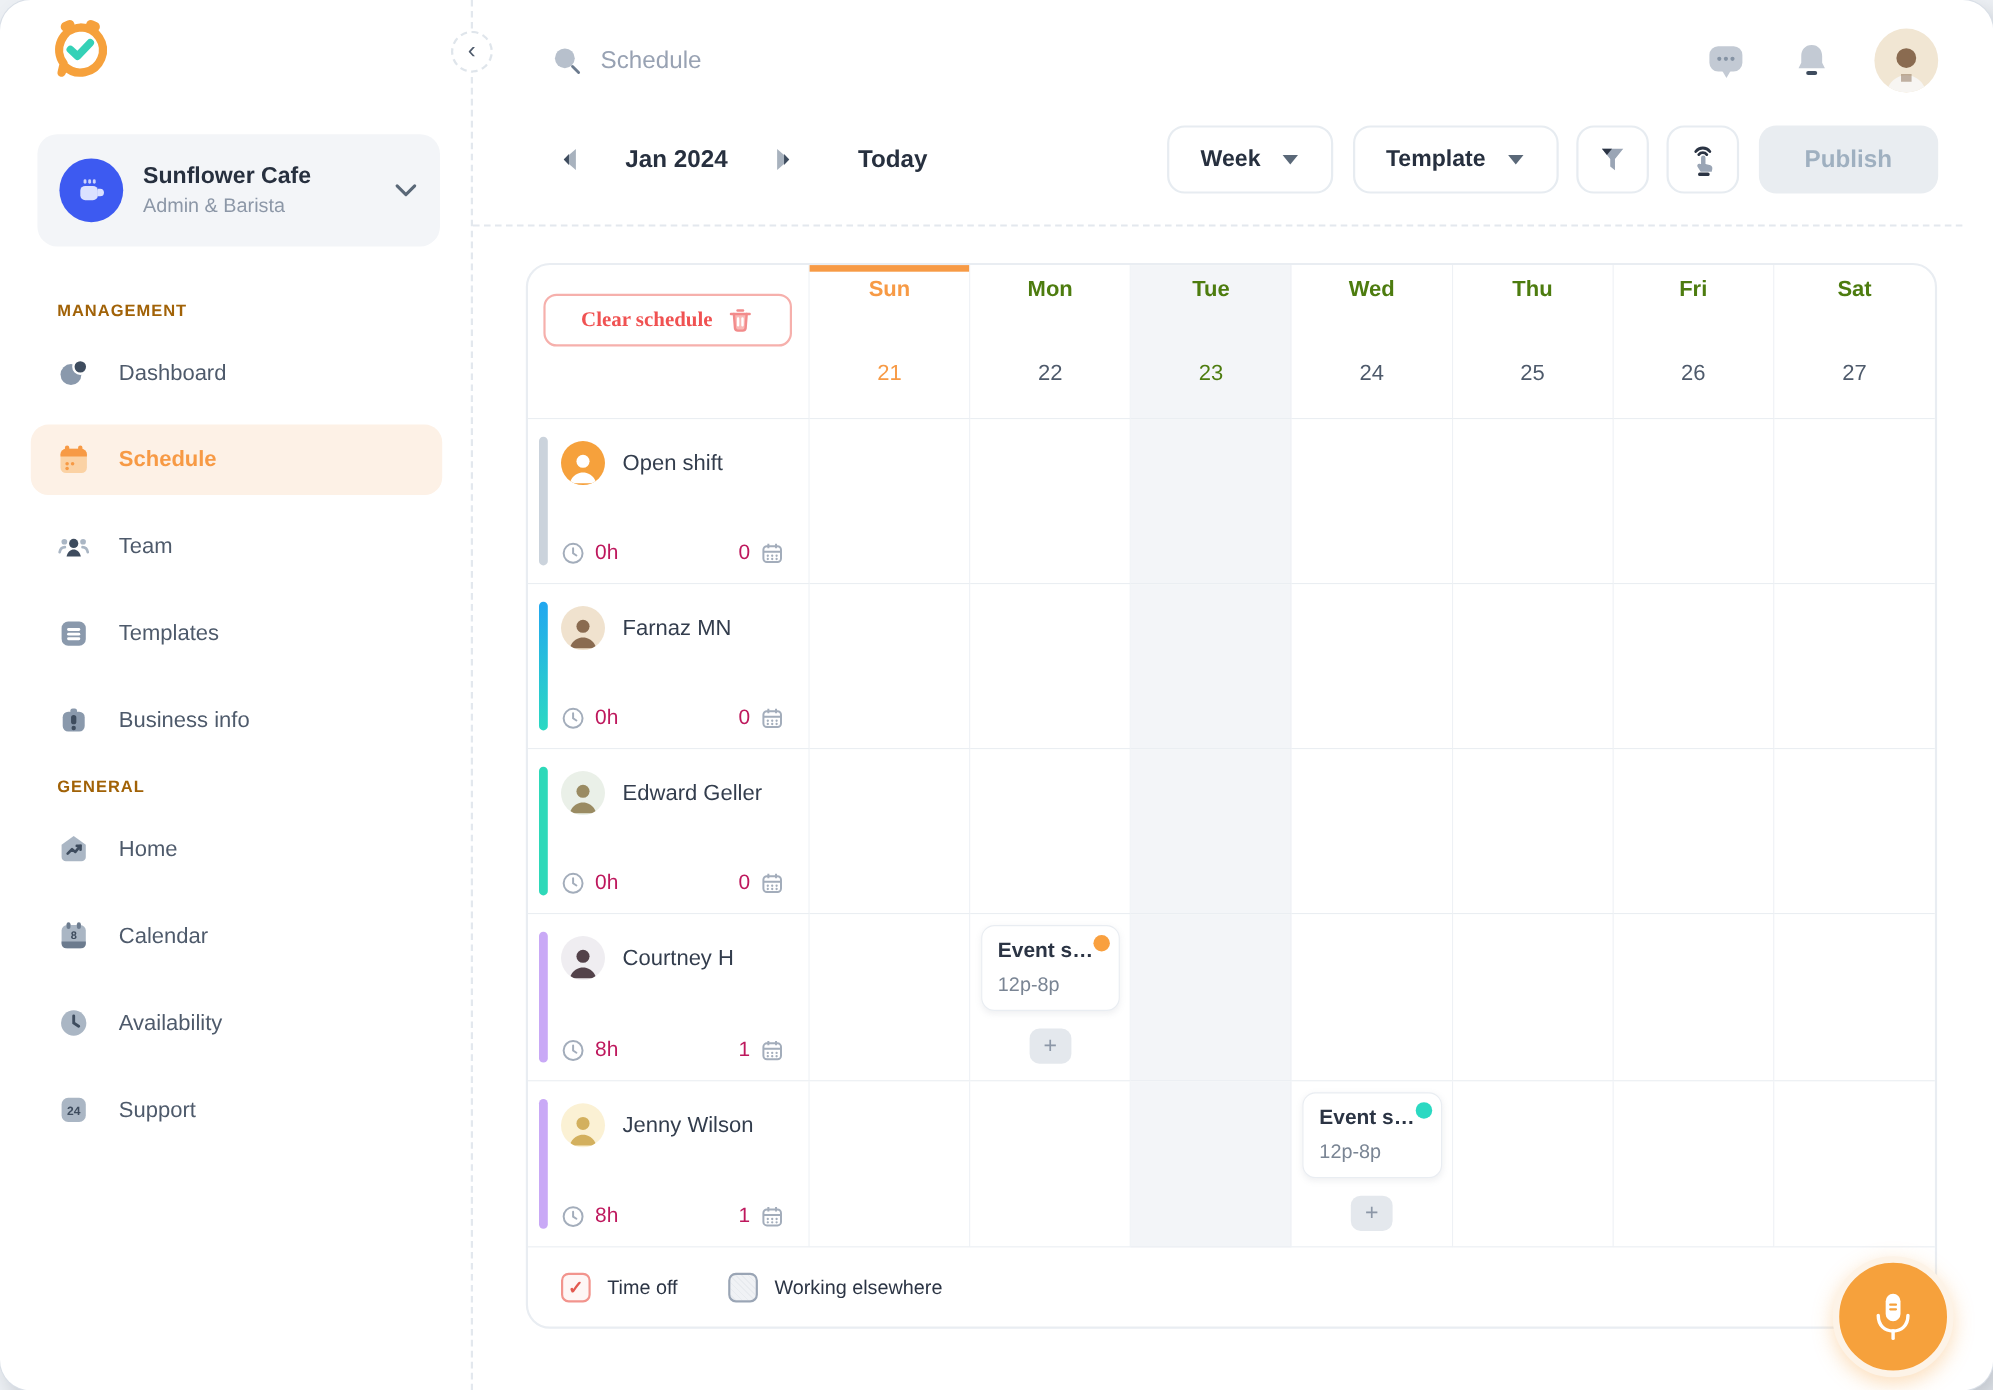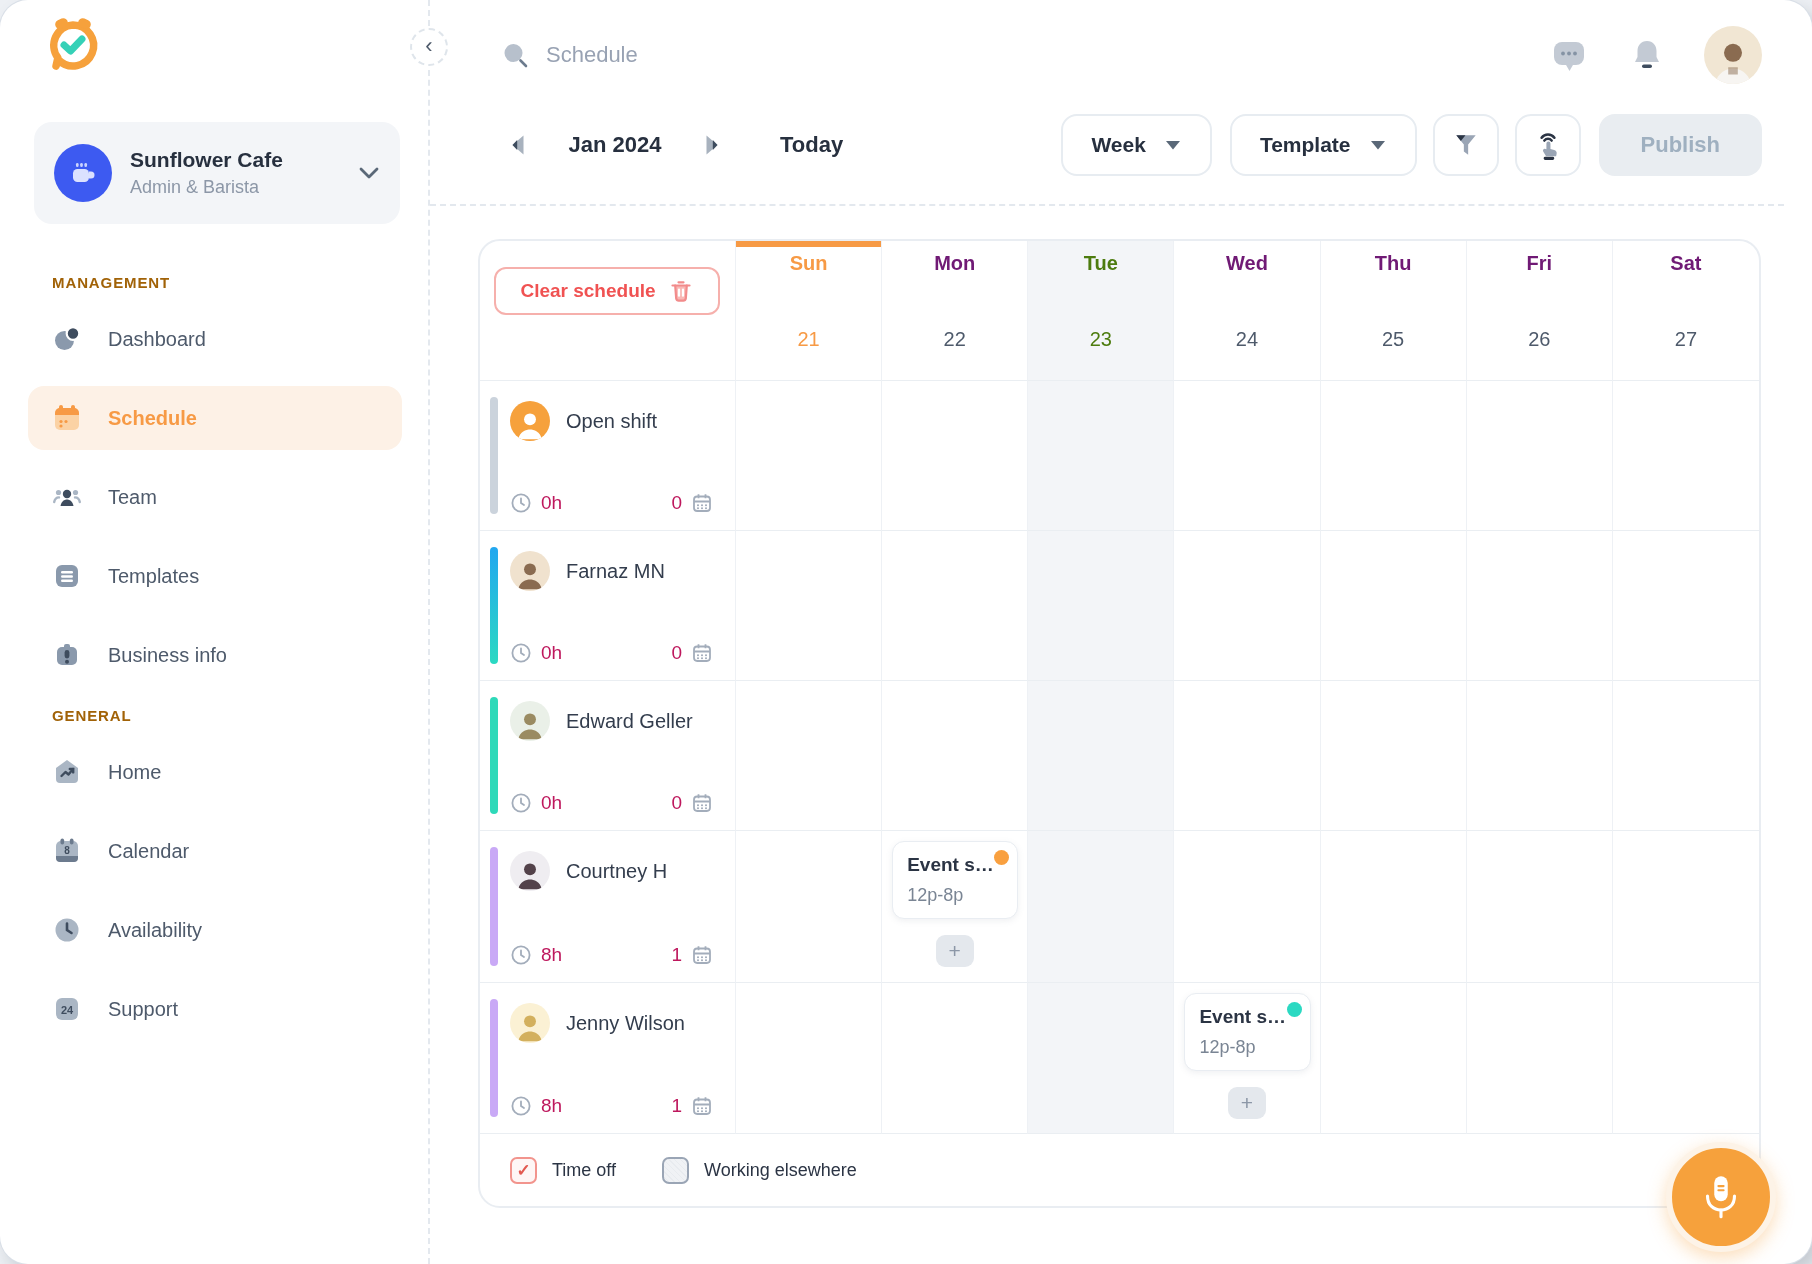--- a/index.html
+++ b/index.html
@@ -51,24 +51,24 @@
   .cal-card{margin:33px 0 0 48px;width:1283px;height:969px;border:2px solid #E9EDF2;border-radius:22px;
             overflow:hidden;background:#fff;box-sizing:border-box;}
   .grid{display:grid;grid-template-columns:256px repeat(7,1fr);grid-template-rows:140px 150px 150px 150px 152px 151px 72px;}
   .cell{border-right:1px solid #EEF1F5;border-bottom:1px solid #EAEEF2;position:relative;box-sizing:border-box;}
   .cell:nth-child(8n){border-right:none;}
   .off{background:#F3F5F8;}
   .tools{padding:14px 0 0 14px;}
   .btn-auto{display:flex;align-items:center;justify-content:center;gap:12px;background:#E9EDF2;border:none;border-radius:12px;
             color:#9AA5B5;font-weight:bold;font-size:19px;height:46px;width:226px;cursor:pointer;font-family:inherit;}
   .btn-clear{display:flex;align-items:center;justify-content:center;gap:12px;background:#fff;border:2px solid #F6B0AC;border-radius:12px;
-             color:#F05252;font-weight:bold;font-size:19px;height:48px;width:226px;margin-top:12px;cursor:pointer;box-sizing:border-box;font-family:Liberation Sans, sans-serif;}
+             color:#F05252;font-weight:bold;font-size:19px;height:48px;width:226px;margin-top:12px;cursor:pointer;box-sizing:border-box;font-family:Liberation Serif, serif;}
   .ic{display:flex;}
   .dayhead{display:flex;flex-direction:column;align-items:center;padding-top:11px;cursor:pointer;gap:40px;}
-  .dname{font-size:20px;font-weight:bold;color:#701a75;}
+  .dname{font-size:20px;font-weight:bold;color:#4d7c0f;}
   .ddate{font-size:20px;color:#4E5A6B;margin-top:13px;}
   .dot{width:9px;height:9px;border-radius:50%;margin-top:15px;}
   .dnote{font-size:17px;color:#9AA5B5;margin-top:13px;}
   .sel .dname,.sel .ddate{color:#F79A45;}
   .dayhead.off .dname,.dayhead.off .ddate{color:#4d7c0f;}
   .selbar{position:absolute;top:0;left:0;right:0;height:6px;background:#F79A45;}
   .emp{padding:20px 22px 16px 30px;display:flex;flex-direction:column;}
   .bar{position:absolute;left:10px;top:16px;bottom:16px;width:8px;border-radius:5px;}
   .emp-top{display:flex;align-items:center;gap:16px;}
   .avatar{width:40px;height:40px;border-radius:50%;display:flex;align-items:flex-end;justify-content:center;overflow:hidden;flex:none;}

